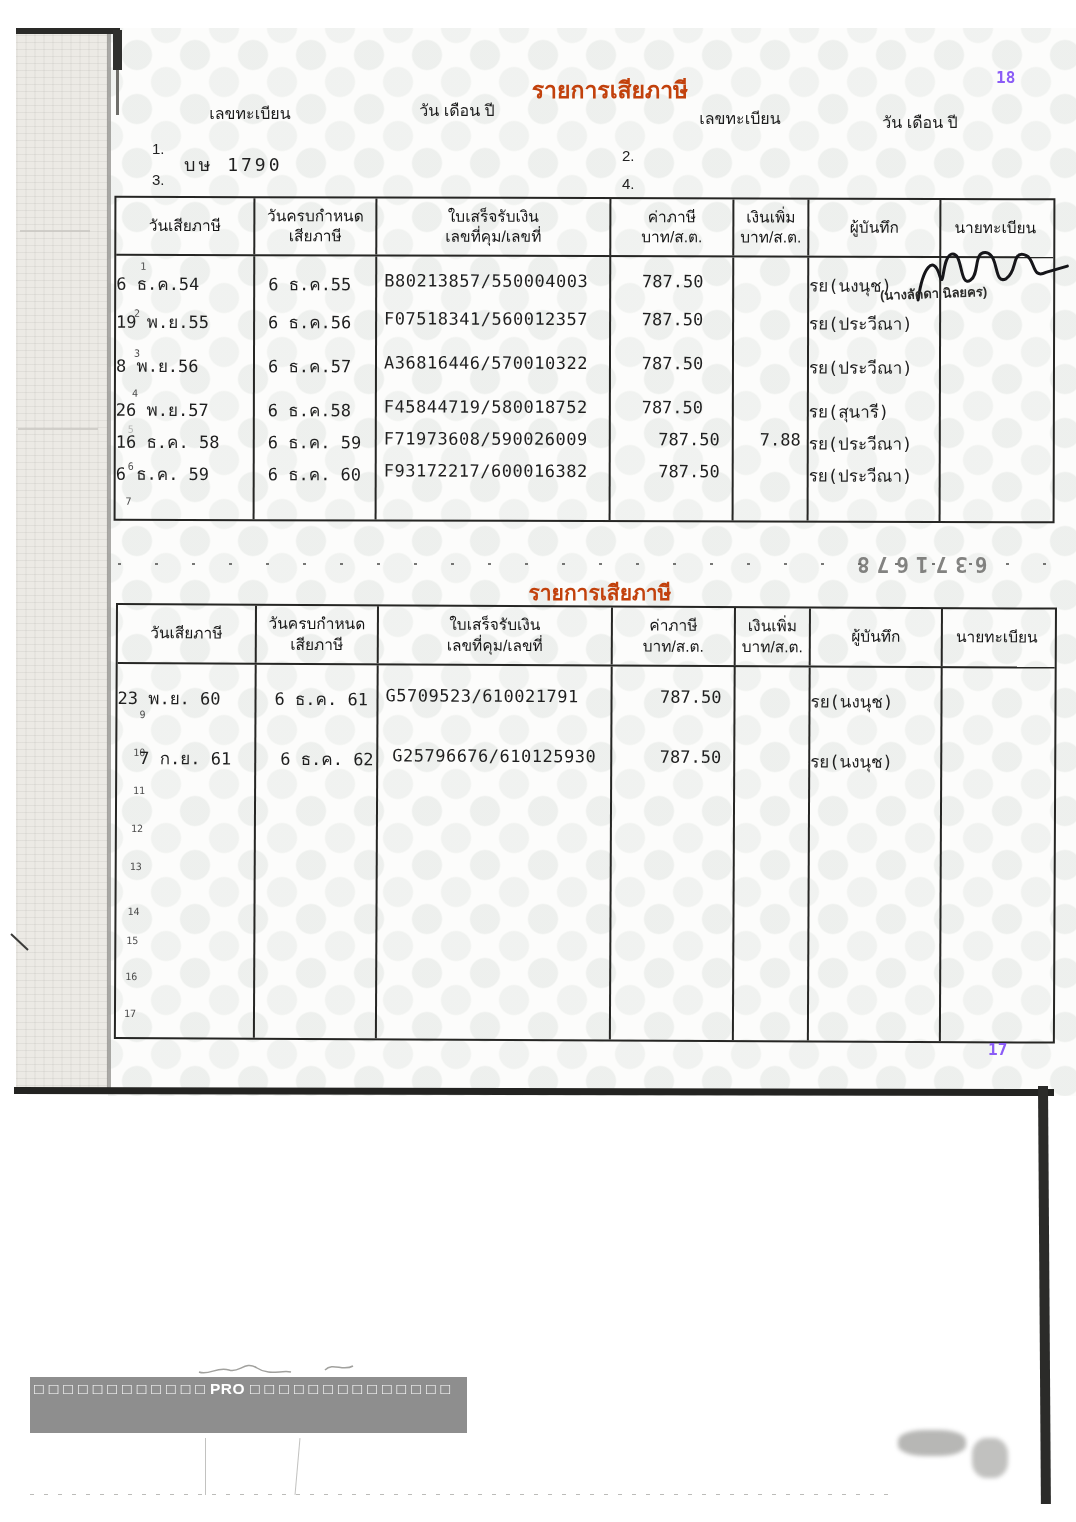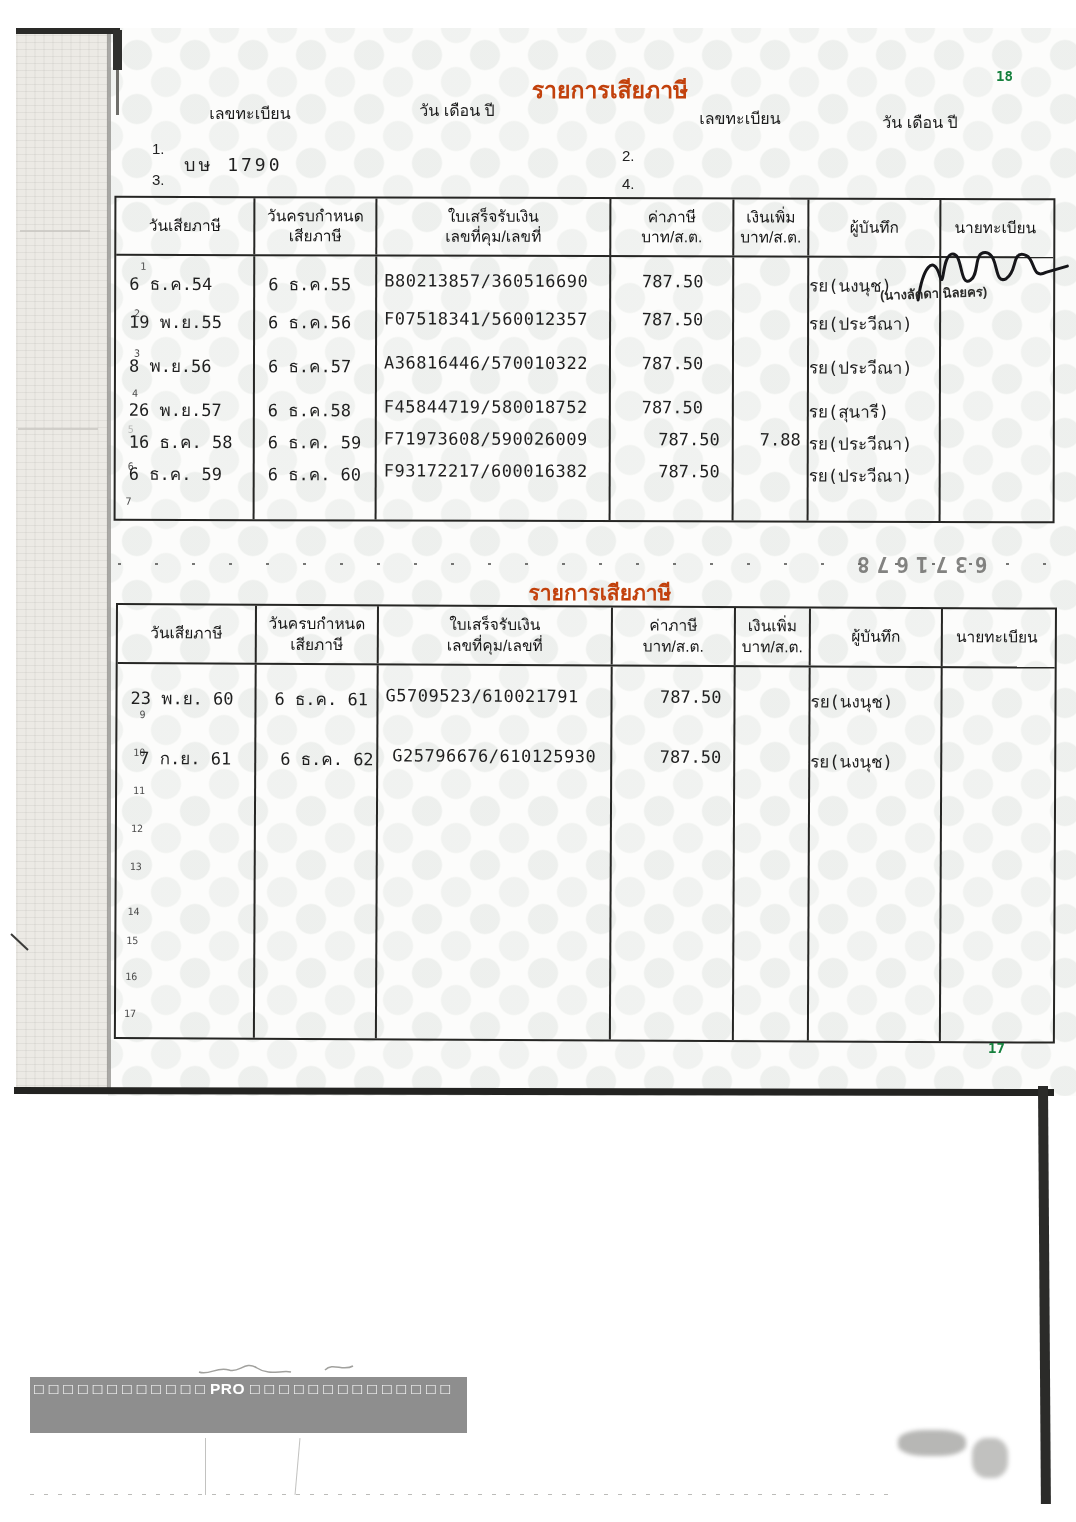--- a/index.html
+++ b/index.html
@@ -17,38 +17,38 @@
       radial-gradient(circle, rgba(165,178,165,0.16) 0 36%, rgba(165,178,165,0) 40%),
       radial-gradient(circle, rgba(165,178,165,0.13) 0 36%, rgba(165,178,165,0) 40%);
     background-size:58px 54px,58px 54px;background-position:0 0,29px 27px;}
   .paper-edge-left{left:107px;top:30px;width:4px;height:1062px;background:#8f8e89;opacity:.75;}
   .top-dark-line{left:16px;top:28px;width:104px;height:6px;background:#2a2a28;}
   .corner-mark{left:113px;top:30px;width:9px;height:40px;background:#2f2f2d;}
   .corner-tail{left:116px;top:70px;width:3px;height:45px;background:#6f6e6a;}
   .sheet-bottom{left:14px;top:1088px;width:1040px;height:7px;background:#232321;transform:rotate(0.12deg);}
   .right-bar{left:1038px;top:1086px;width:10px;height:418px;background:#2b2b29;transform:rotate(-0.4deg);transform-origin:top center;}
 
-  .pageno{font-weight:bold;font-size:14px;color:#15803d;font-family:"DejaVu Sans Mono",monospace;}
+  .pageno{font-weight:bold;font-size:16px;color:#8b5cf6;font-family:"DejaVu Sans Mono",monospace;}
   .title{font-weight:bold;font-size:23px;color:#c2410c;text-align:center;}
   .lbl{font-size:16px;color:#1d1d1d;text-align:center;}
   .itemno{font-size:15px;color:#222;}
   .mono{font-family:"DejaVu Sans Mono","DejaVu Sans",monospace;font-size:17px;color:#1f1f1f;}
   .plate{letter-spacing:3px;font-size:18px;}
 
   
   .ttable{border:2px solid #262624;background:transparent;}
   .thead{position:relative;display:grid;grid-template-columns:139px 122px 234px 123px 75px 132px 108px;
          border-bottom:2px solid #262624;}
   .thcell{border-right:2px solid #262624;display:flex;flex-direction:column;justify-content:center;
           align-items:center;font-size:15.5px;color:#161616;line-height:1.3;}
   .thcell:last-child{border-right:none;}
   .tbody{position:relative;}
   .vline{position:absolute;top:0;bottom:0;width:2px;background:#262624;}
   .trow{position:absolute;left:0;right:0;display:grid;grid-template-columns:139px 122px 234px 123px 75px 132px 108px;}
-  .c-date{padding-left:13px;}
+  .c-date{}
   .c-due{padding-left:13px;}
   .c-receipt{padding-left:7px;letter-spacing:0.5px;}
   .tax-c{text-align:center;}
   .tax-r{text-align:right;padding-right:14px;}
   .c-extra{text-align:right;padding-right:8px;}
   .c-rec{}
   .mnum{position:absolute;font-size:10px;color:#4c4c4c;font-family:"DejaVu Sans Mono",monospace;}
 
   .perf{left:118px;top:563px;width:938px;height:2px;opacity:.75;
         background:repeating-linear-gradient(90deg,#4a4a48 0 3px,transparent 3px 37px);}
@@ -135,21 +135,21 @@
     <div class="mnum" style="left:18px;top:52px;">2</div>
     <div class="mnum" style="left:18px;top:92px;">3</div>
     <div class="mnum" style="left:16px;top:132px;">4</div>
     <div class="mnum" style="left:12px;top:168px;opacity:.35;">5</div>
     <div class="mnum" style="left:12px;top:205px;">6</div>
     <div class="mnum" style="left:10px;top:240px;">7</div>
 
     <div class="trow mono" style="top:14px;">
       <span class="c-date">6 ธ.ค.54</span>
       <span class="c-due">6 ธ.ค.55</span>
-      <span class="c-receipt">B80213857/360516690</span>
+      <span class="c-receipt">B80213857/550004003</span>
       <span class="tax-c">787.50</span>
       <span class="c-extra"></span>
       <span class="c-rec">รย(นงนุช)</span>
       <span></span>
     </div>
     <div class="trow mono" style="top:52px;">
       <span class="c-date">19 พ.ย.55</span>
       <span class="c-due">6 ธ.ค.56</span>
       <span class="c-receipt">F07518341/560012357</span>
       <span class="tax-c">787.50</span>

